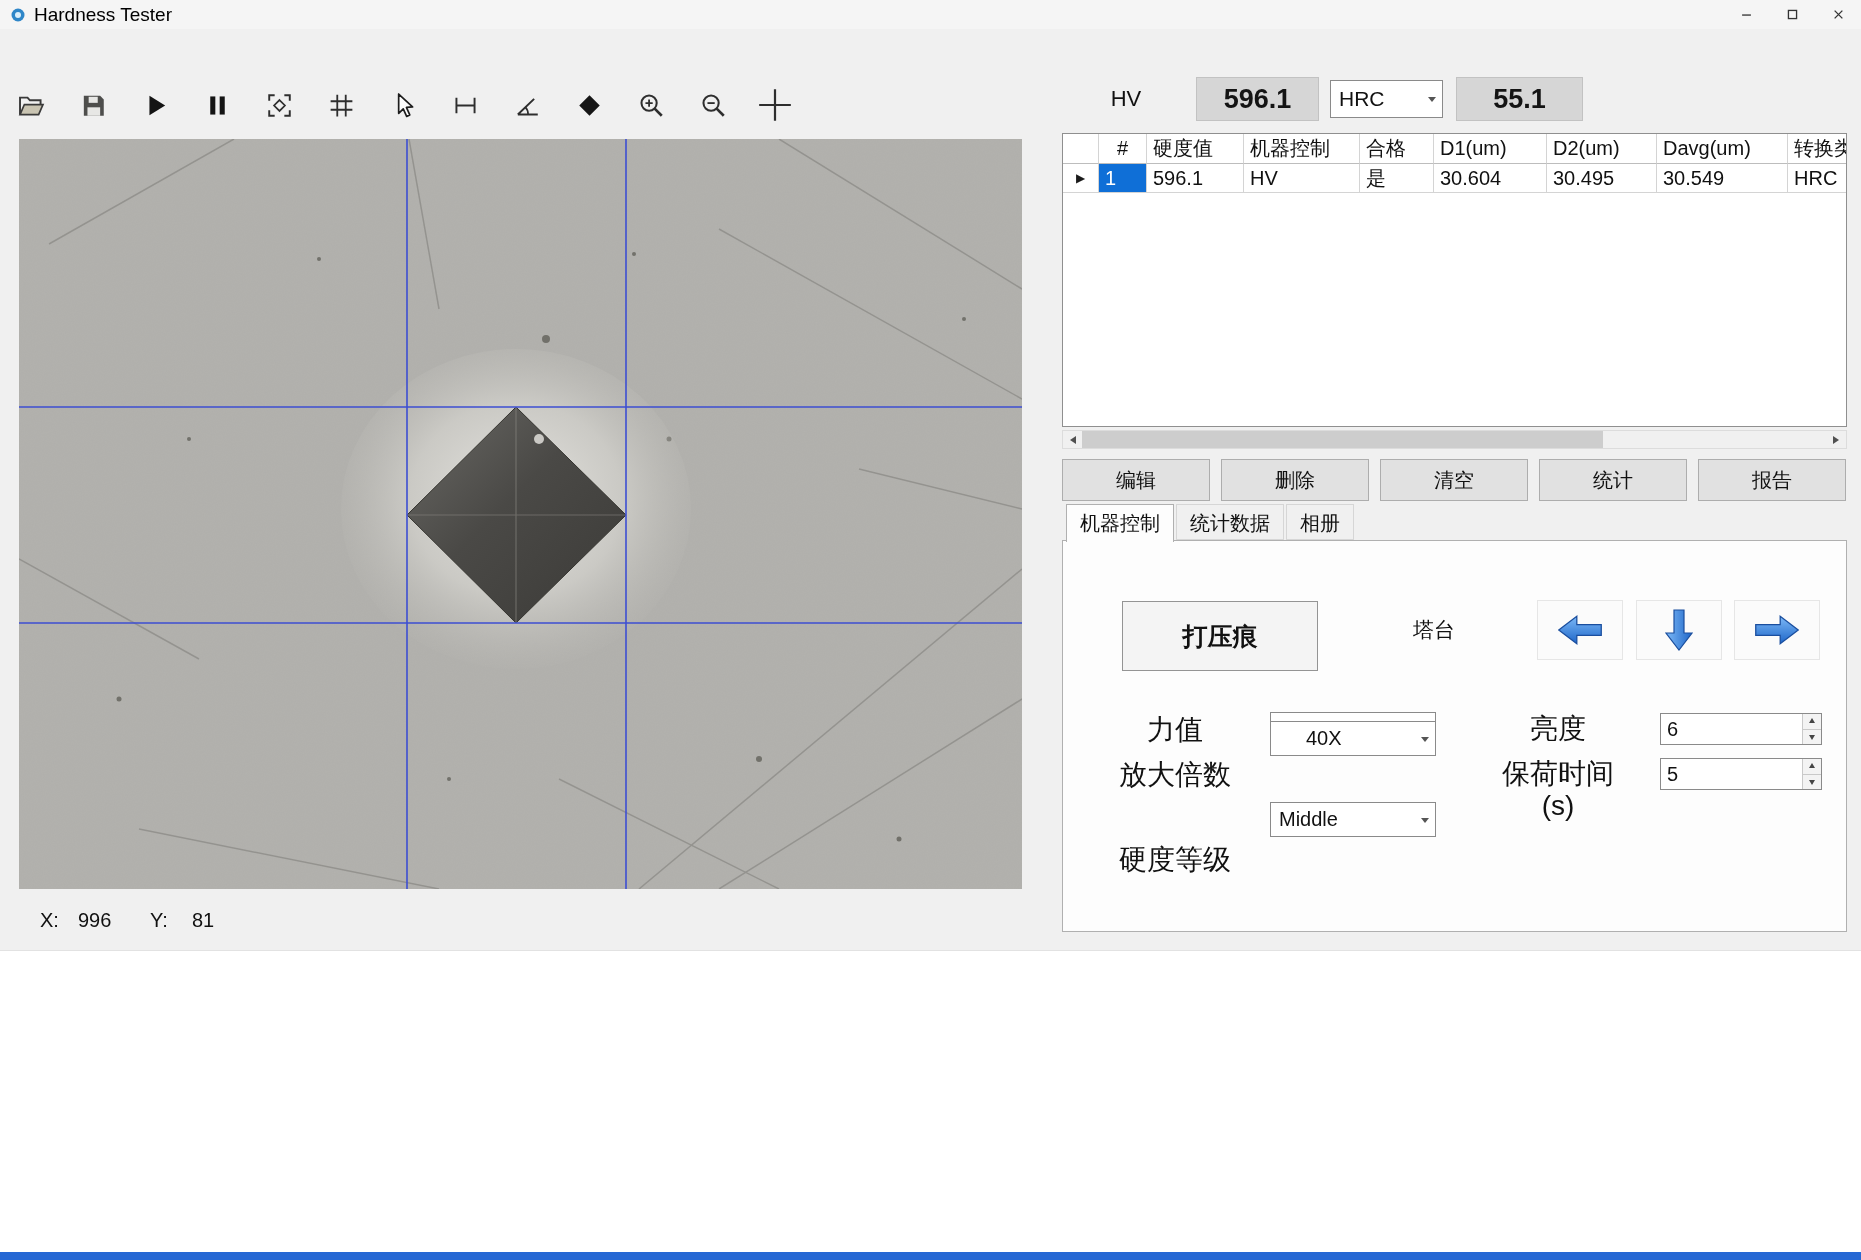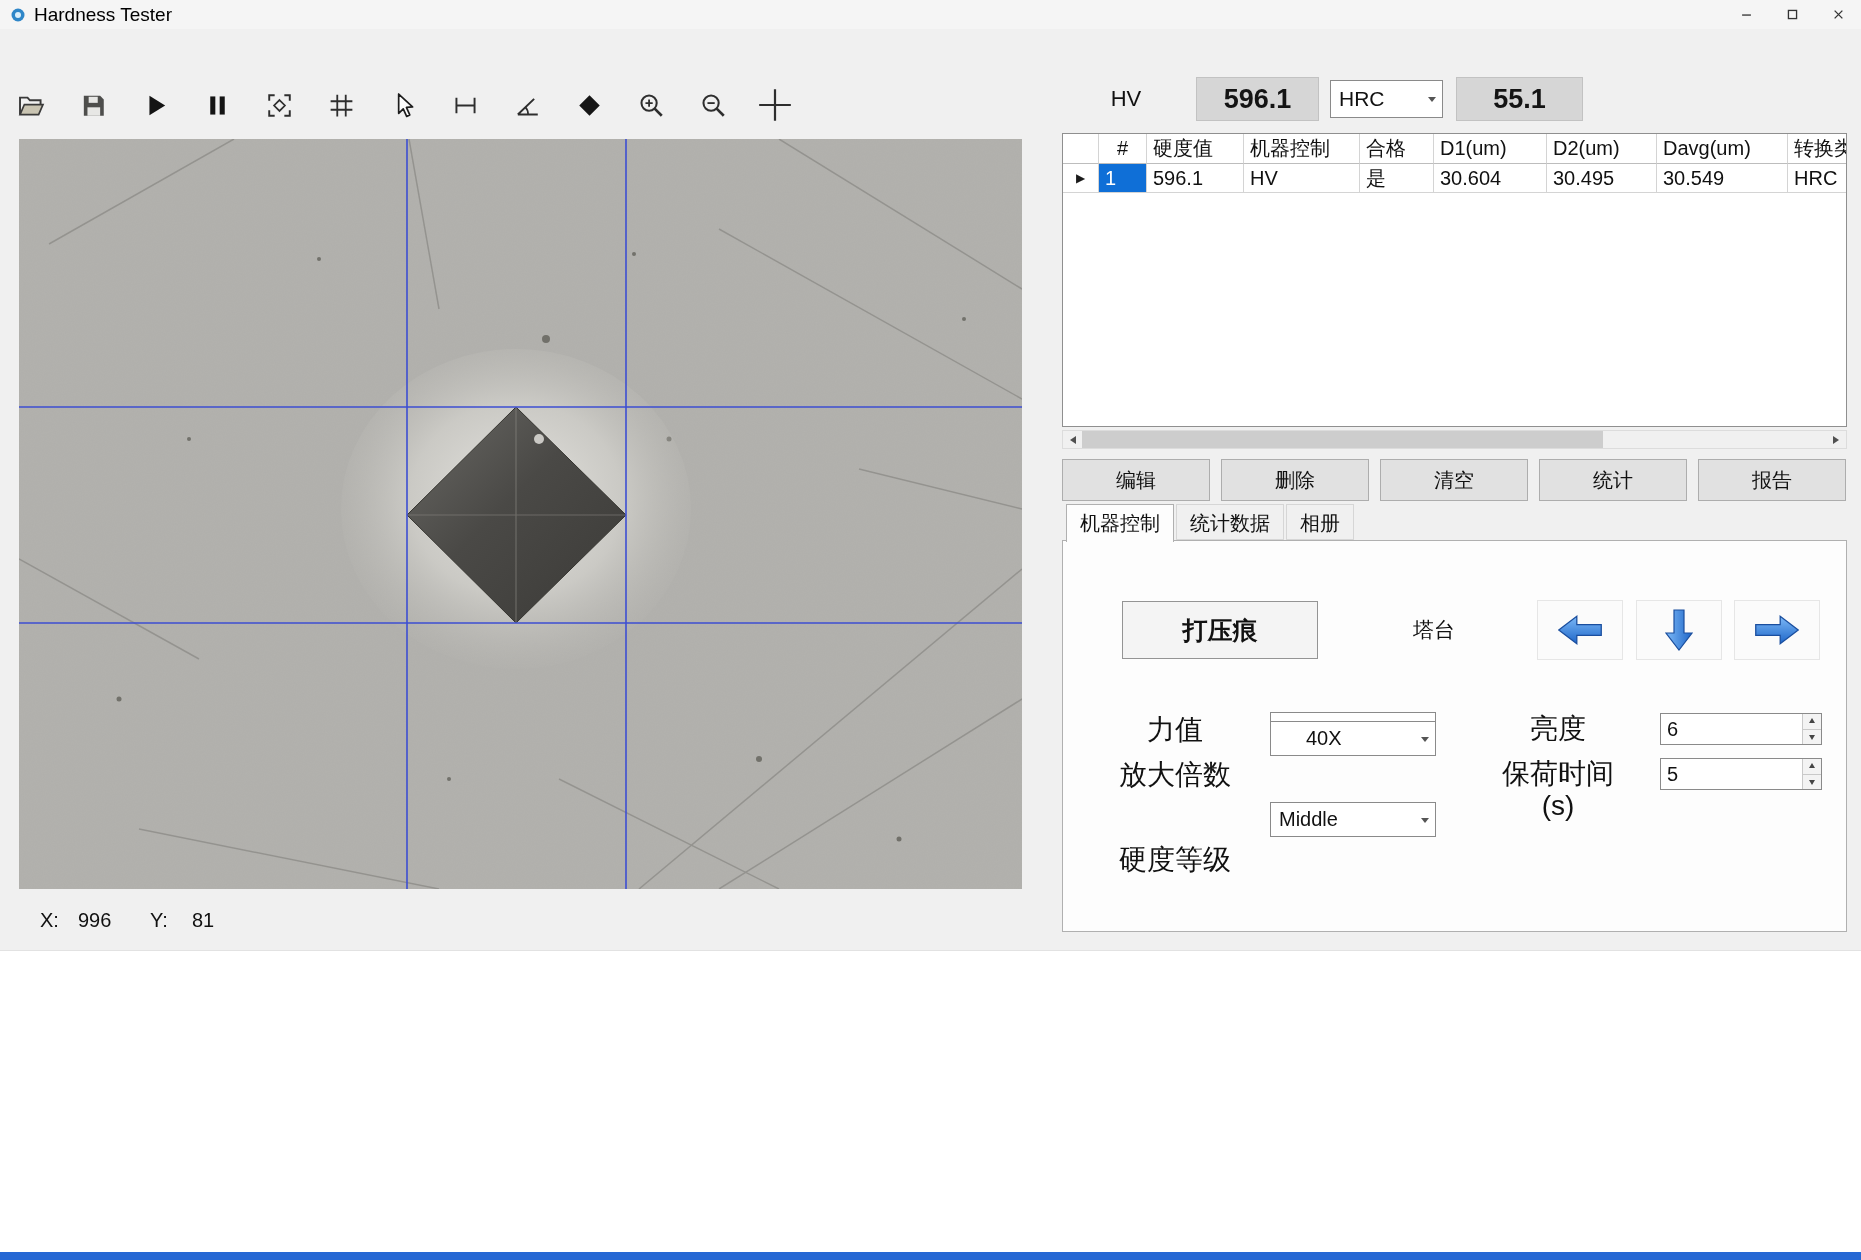--- a/index.html
+++ b/index.html
@@ -70,21 +70,21 @@
   
   .act { top:459px; width:148px; height:42px; background:#e1e1e1; border:1px solid #adadad; font-size:20px; font-family:"Liberation Sans",sans-serif; color:#111; }
   #act-0 { left:1062px; } #act-1 { left:1221px; } #act-2 { left:1380px; } #act-3 { left:1539px; } #act-4 { left:1698px; }
 
   
   .tabstrip { left:1066px; top:504px; height:38px; display:flex; z-index:2; }
   .tab { font-size:20px; padding:0 13px; line-height:36px; height:36px; background:#f0f0f0; border:1px solid #d6d6d6; margin-right:2px; }
   .tab.active { background:#fdfdfd; border:1px solid #b0b0b0; border-bottom:none; height:38px; }
   .control-panel { left:1062px; top:540px; width:785px; height:392px; background:#fdfdfd; border:1px solid #b0b0b0; z-index:1; }
 
-  #indent-btn { left:1122px; top:601px; width:196px; height:58px; background:#f4f4f4; border:1px solid #949494; font-size:25px; font-weight:bold; font-family:"Liberation Sans",sans-serif; z-index:3; color:#111; }
+  #indent-btn { left:1122px; top:601px; width:196px; height:70px; background:#f4f4f4; border:1px solid #949494; font-size:25px; font-weight:bold; font-family:"Liberation Sans",sans-serif; z-index:3; color:#111; }
   #turret-label { left:1378px; top:601px; width:112px; height:58px; line-height:58px; text-align:center; font-size:21px; z-index:3; }
 
   .arrow-btn { top:600px; width:86px; height:60px; background:#fbfbfb; border:1px solid #e6e6e6; display:flex; align-items:center; justify-content:center; z-index:3; }
   #arrow-left { left:1537px; } #arrow-down { left:1636px; } #arrow-right { left:1734px; }
   .arrow-btn svg.h { width:52px; height:34px; } .arrow-btn svg.v { width:34px; height:48px; }
 
   .ctl-label { font-size:28px; text-align:center; z-index:3; }
   #lbl-force { left:1105px; top:712px; width:140px; line-height:35px; }
   #lbl-mag   { left:1105px; top:757px; width:140px; line-height:35px; }
   #lbl-level { left:1105px; top:802px; width:140px; line-height:35px;margin-top:40px; }

